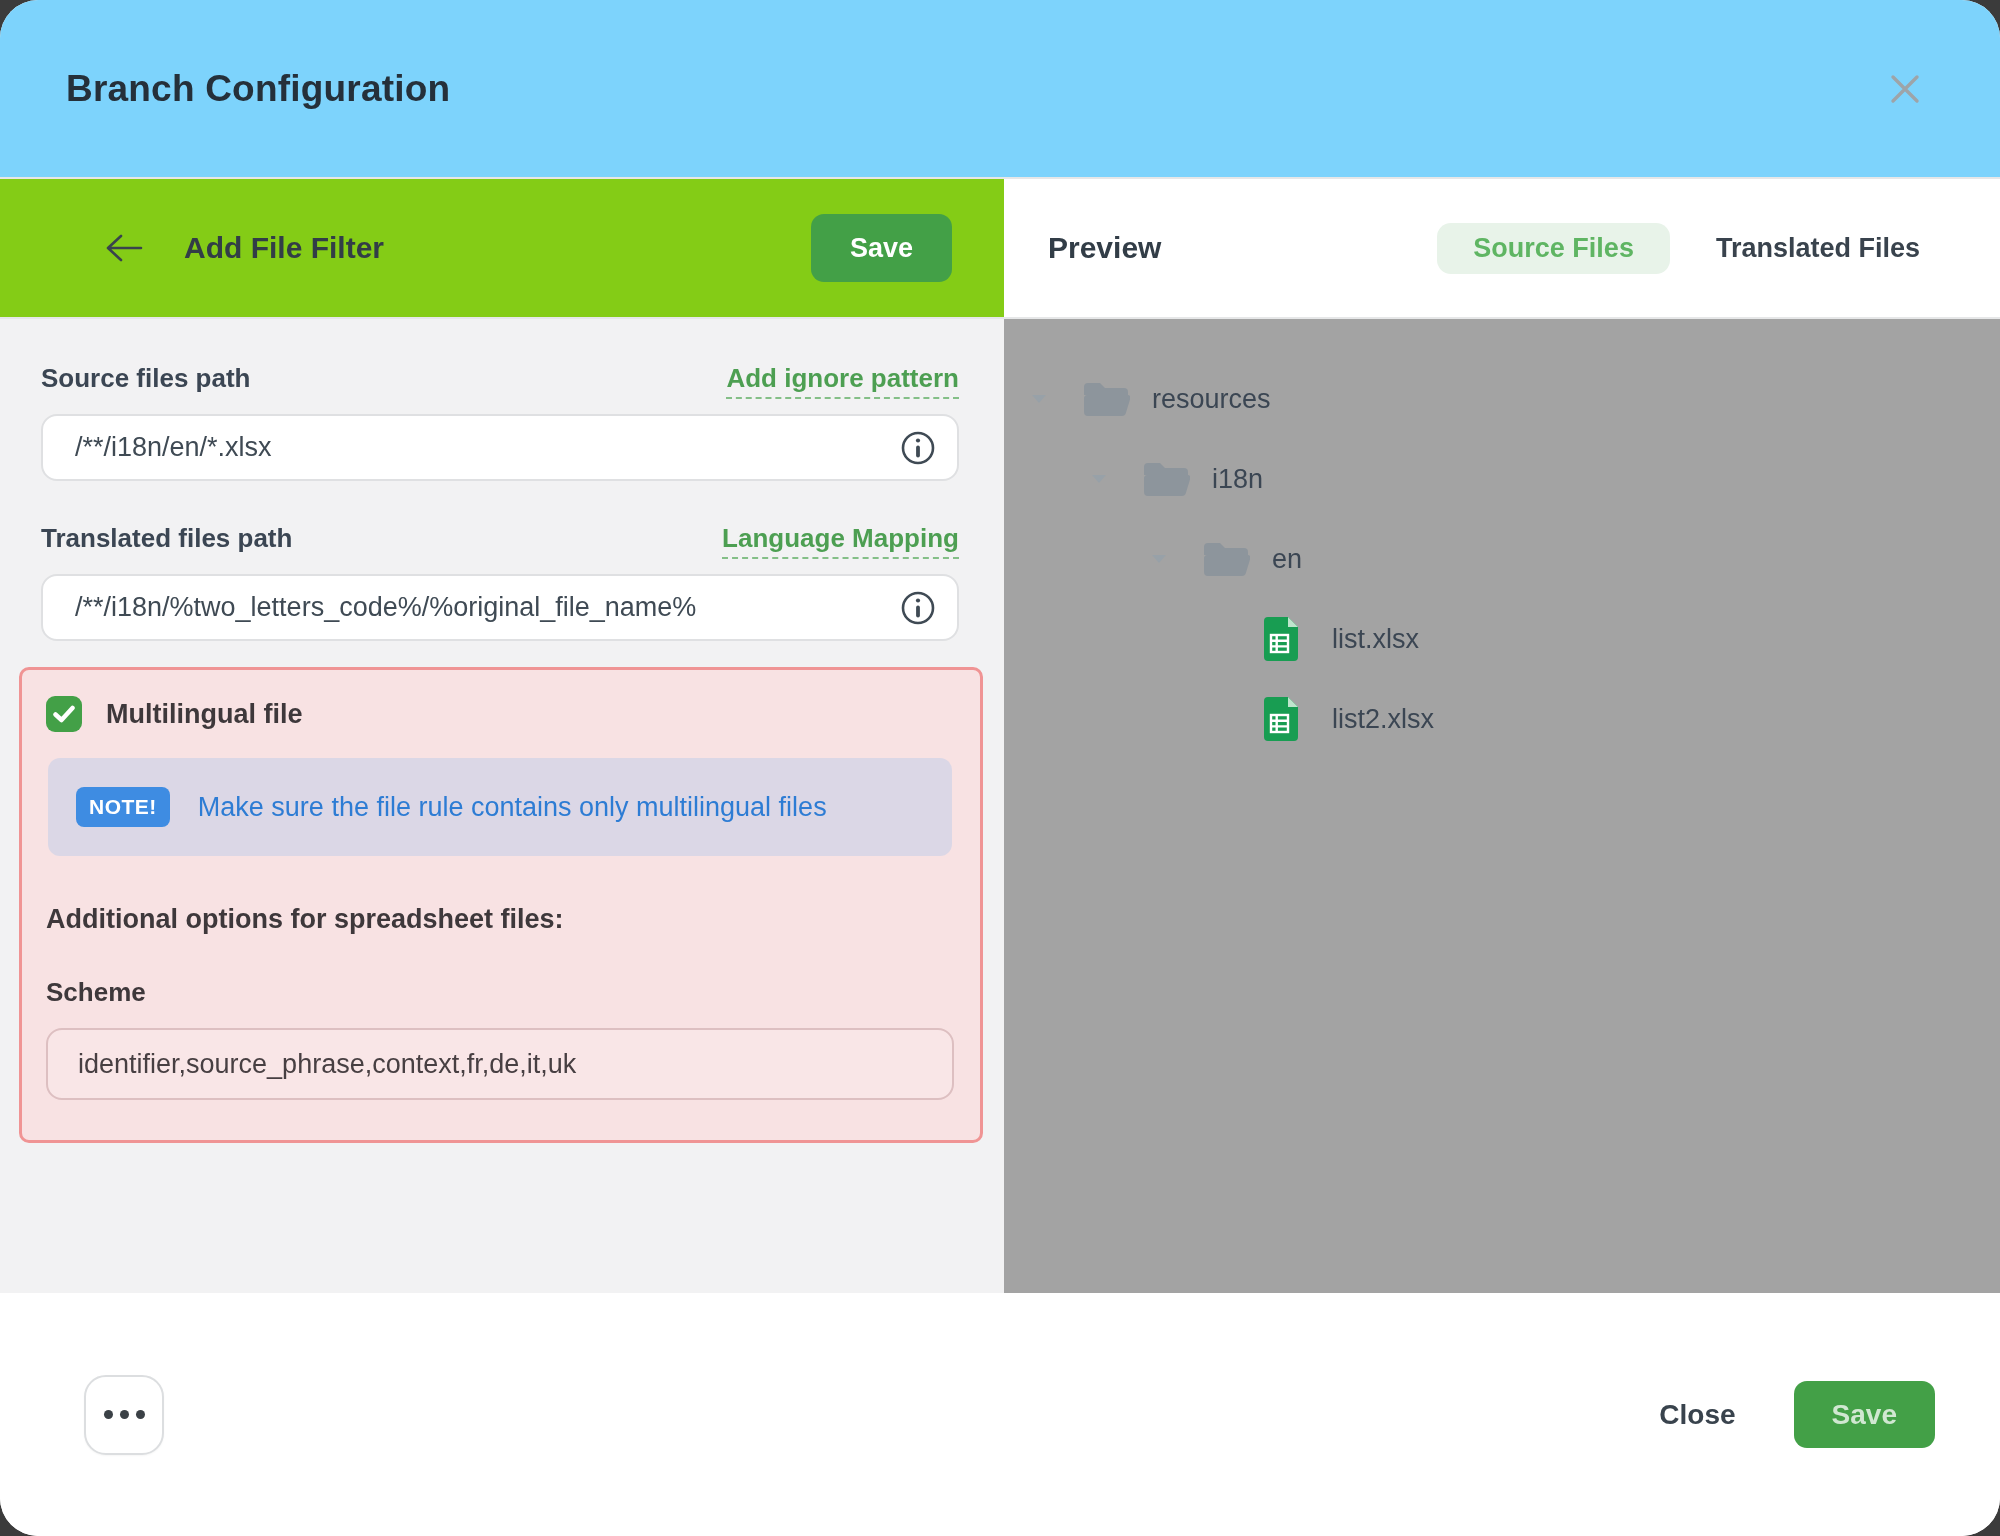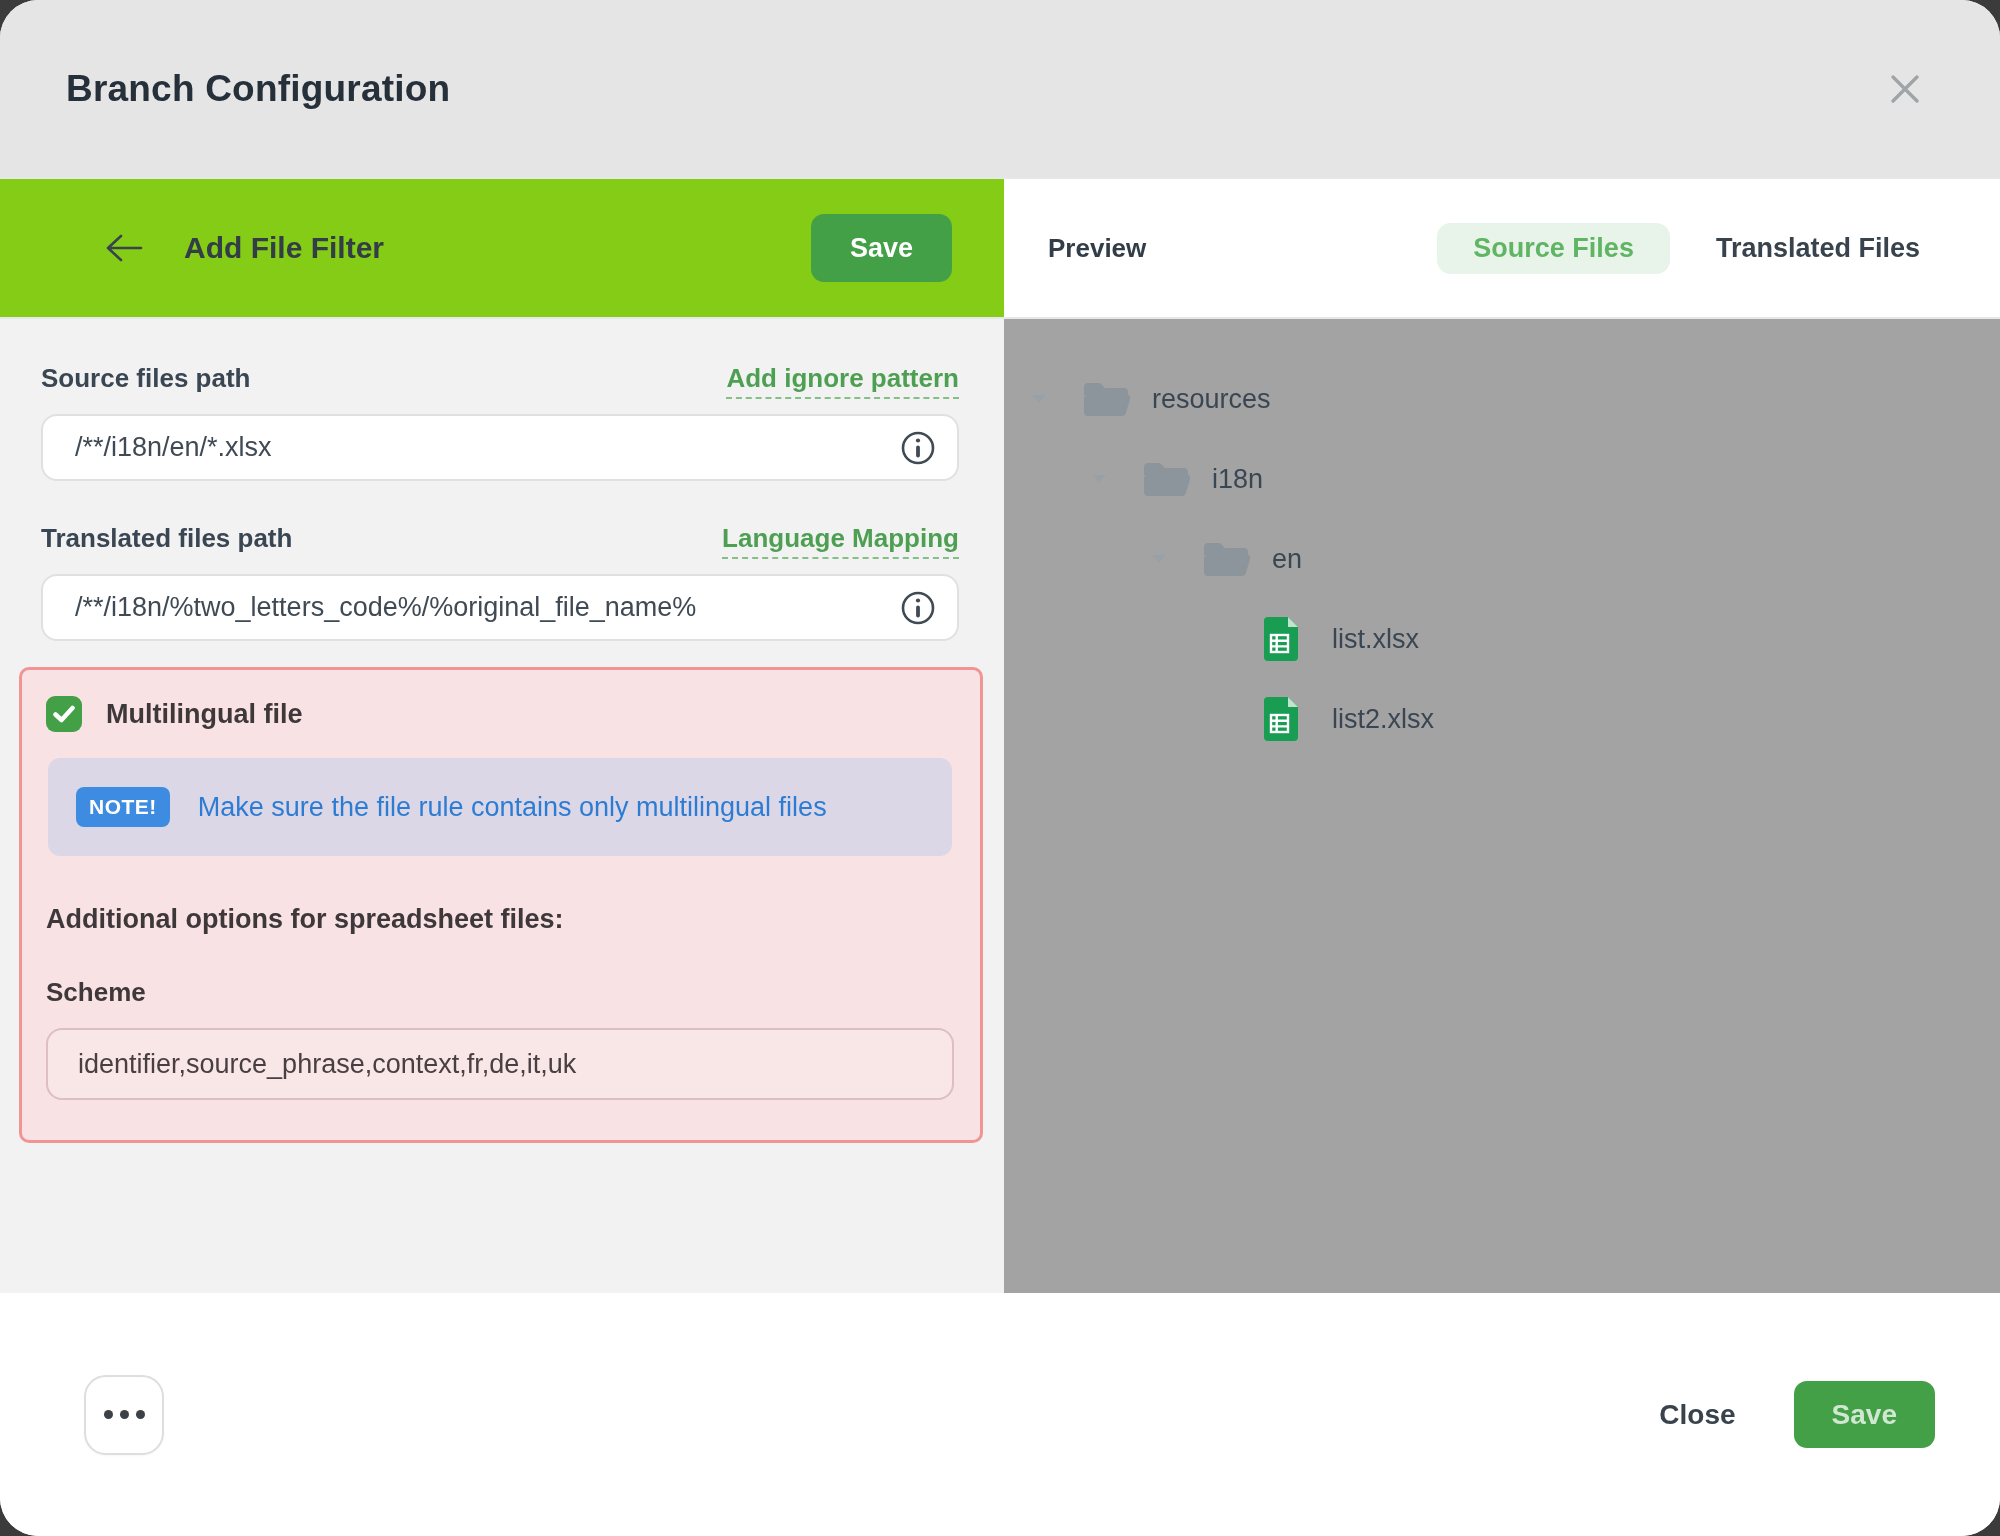--- a/index.html
+++ b/index.html
@@ -16,21 +16,21 @@
     border-radius: 38px;
     overflow: hidden;
     display: flex; flex-direction: column;
   }
   
   .titlebar {
     height: 179px; flex: 0 0 auto;
     display: flex; align-items: center;
     padding: 0 72px 0 66px;
     border-bottom: 2px solid #e6e7e8;
-    background: #e5e5e5;
+    background: #7dd3fc;
   }
   .titlebar h1 { font-size: 37px; font-weight: 600; color: #25303a; letter-spacing: .2px; }
   .close-x {
     margin-left: auto; cursor: pointer;
     width: 46px; height: 46px; display:flex; align-items:center; justify-content:center;
   }
   .close-x svg { width: 40px; height: 40px; stroke: #9ea4a8; stroke-width: 3.4; stroke-linecap: round; }
 
   
   .subheader { height: 140px; flex: 0 0 auto; display: flex; border-bottom: 2px solid #e6e7e8; }
@@ -41,21 +41,21 @@
   .back-btn { width: 48px; height: 48px; display:flex; align-items:center; justify-content:center; cursor:pointer; }
   .back-btn svg { width: 40px; height: 34px; stroke:#39434d; stroke-width:2.6; fill:none; stroke-linecap:round; stroke-linejoin:round;}
   .filter-title { font-size: 30px; font-weight: 600; color: #323d47; margin-left: 36px; }
   .btn-green {
     background: #43a047; color: #ffffff; border: none; cursor: pointer;
     font-family: inherit; font-size: 27px; font-weight: 600;
     border-radius: 13px; height: 68px; padding: 0 39px;
   }
   .subheader-left .btn-green { margin-left: auto; }
   .subheader-right { flex: 1; background:#fff; display:flex; align-items:center; padding: 0 80px 0 44px; }
-  .preview-title { font-size: 26px; font-weight: 600; color: #323d47; text-align: center; }
+  .preview-title { font-size: 30px; font-weight: 600; color: #323d47; text-align: center; }
   .tabs { margin-left: auto; display: flex; align-items: center; gap: 46px; }
   .tab { font-size: 27px; font-weight: 600; cursor: pointer; white-space: nowrap; }
   .tab.active { background: #e8f3e9; color: #5fb563; border-radius: 14px; height: 51px; display:flex; align-items:center; padding: 0 36px; }
   .tab.inactive { color: #39434d; }
 
   
   .body-row { flex: 1; display: flex; min-height: 0; }
   .panel-left {
     width: 1004px; flex: 0 0 auto; background: #f2f2f3;
     padding: 44px 45px 0 41px;

